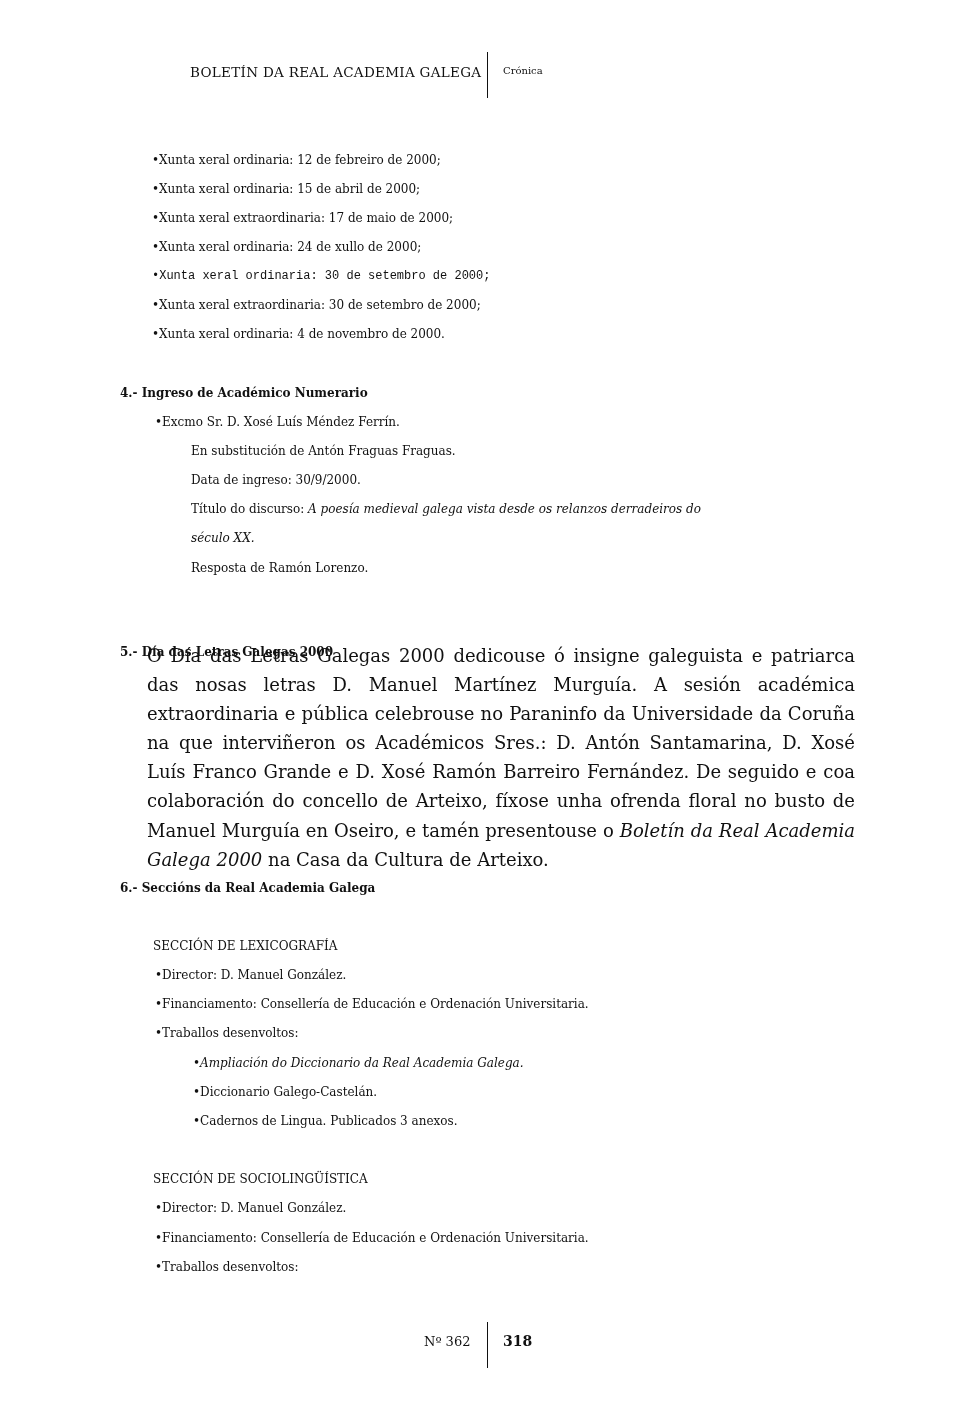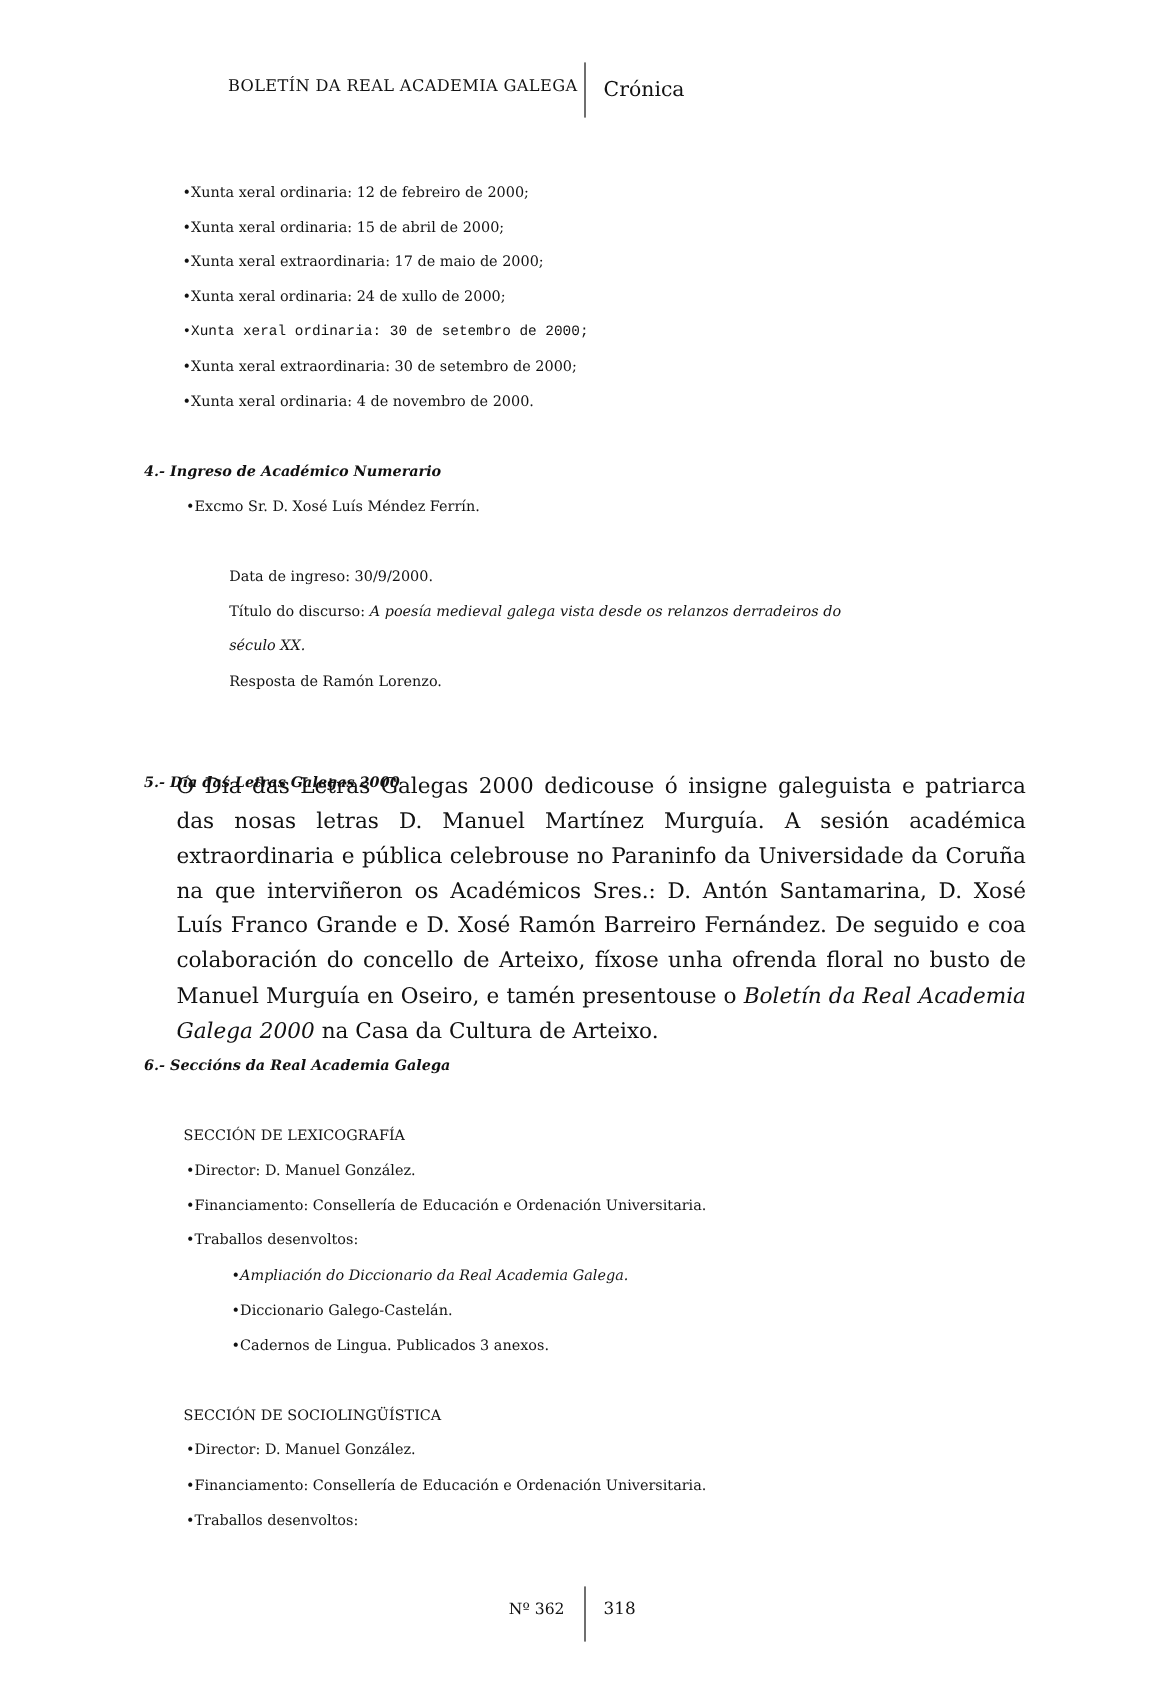--- a/index.html
+++ b/index.html
@@ -1,28 +1,28 @@
 <!DOCTYPE html>
 <html><head>
 <meta charset="utf-8">
 <style>
   html, body { margin:0; padding:0; background:#ffffff; }
   body { width:975px; height:1417px; position:relative; overflow:hidden;
          font-family:"DejaVu Serif", "Liberation Serif", serif; color:#111; }
   .page { position:absolute; left:0; top:0; width:975px; height:1417px; }
   .hdr-left { position:absolute; left:190px; top:64px; font-size:13.5px; letter-spacing:0.3px; }
   .hdr-sep { position:absolute; left:487px; top:52px; width:1px; height:46px; background:#111; }
-  .hdr-right { position:absolute; left:503px; top:65px; font-size:17px; }
+  .hdr-right { position:absolute; left:503px; top:65px; font-size:10px; }
   .line { position:absolute; font-size:12px; white-space:nowrap; line-height:22px; }
-  .bold { font-weight:bold;font-style:italic; }
+  .bold { font-weight:bold; }
   .it { font-style:italic; }
   .just { position:absolute; left:147px; width:708px; font-size:18px; line-height:29.1px; text-align:justify; }
   .ftr-left { position:absolute; left:424px; top:1334px; font-size:13px; }
   .ftr-sep { position:absolute; left:487px; top:1322px; width:1px; height:46px; background:#111; }
-  .ftr-right { position:absolute; left:503px; top:1333px; font-size:14px; font-weight:normal; }
+  .ftr-right { position:absolute; left:503px; top:1333px; font-size:14px; font-weight:bold; }
   .bullet::before { content:"\2022"; }
 </style>
 </head>
 <body>
 
 <div class="page">
 
   <div class="hdr-left">BOLETÍN DA REAL ACADEMIA GALEGA</div>
   <div class="hdr-sep"></div>
   <div class="hdr-right">Crónica</div>
@@ -30,20 +30,21 @@
   <div class="line bullet" style="left:152px;top:149px;"><span>Xunta xeral ordinaria: 12 de febreiro de 2000;</span></div>
   <div class="line bullet" style="left:152px;top:178px;"><span>Xunta xeral ordinaria: 15 de abril de 2000;</span></div>
   <div class="line bullet" style="left:152px;top:207px;"><span>Xunta xeral extraordinaria: 17 de maio de 2000;</span></div>
   <div class="line bullet" style="left:152px;top:236px;"><span>Xunta xeral ordinaria: 24 de xullo de 2000;</span></div>
   <div class="line bullet" style="left:152px;top:265px;font-family:Liberation Mono, monospace;"><span>Xunta xeral ordinaria: 30 de setembro de 2000;</span></div>
   <div class="line bullet" style="left:152px;top:294px;"><span>Xunta xeral extraordinaria: 30 de setembro de 2000;</span></div>
   <div class="line bullet" style="left:152px;top:323px;"><span>Xunta xeral ordinaria: 4 de novembro de 2000.</span></div>
 
   <div class="line bold" style="left:120px;top:382px;">4.- Ingreso de Académico Numerario</div>
   <div class="line bullet" style="left:155px;top:411px;"><span>Excmo Sr. D. Xosé Luís Méndez Ferrín.</span></div>
+  <div class="line" style="left:191px;top:440px;">En substitución de Antón Fraguas Fraguas.</div>
   <div class="line" style="left:191px;top:469px;">Data de ingreso: 30/9/2000.</div>
   <div class="line" style="left:191px;top:498px;"><span>Título do discurso: </span><span class="it">A poesía medieval galega vista desde os relanzos derradeiros do</span></div>
   <div class="line it" style="left:191px;top:527px;">século XX.</div>
   <div class="line" style="left:191px;top:557px;">Resposta de Ramón Lorenzo.</div>
 
   <div class="line bold" style="left:120px;top:603px;margin-top:38px;">5.- Día das Letras Galegas 2000</div>
   <div class="just" style="top:641px;"><span>O Día das Letras Galegas 2000 dedicouse ó insigne galeguista e patriarca das nosas letras D. Manuel Martínez Murguía. A sesión académica extraordinaria e pública celebrouse no Paraninfo da Universidade da Coruña na que interviñeron os Académicos Sres.: D. Antón Santamarina, D. Xosé Luís Franco Grande e D. Xosé Ramón Barreiro Fernández. De seguido e coa colaboración do concello de Arteixo,  fíxose unha ofrenda floral no busto de Manuel Murguía en Oseiro, e tamén presentouse o</span> <span class="it">Boletín da Real Academia Galega 2000</span><span> na Casa da Cultura de Arteixo.</span></div>
 
   <div class="line bold" style="left:120px;top:877px;">6.- Seccións da Real Academia Galega</div>
 

